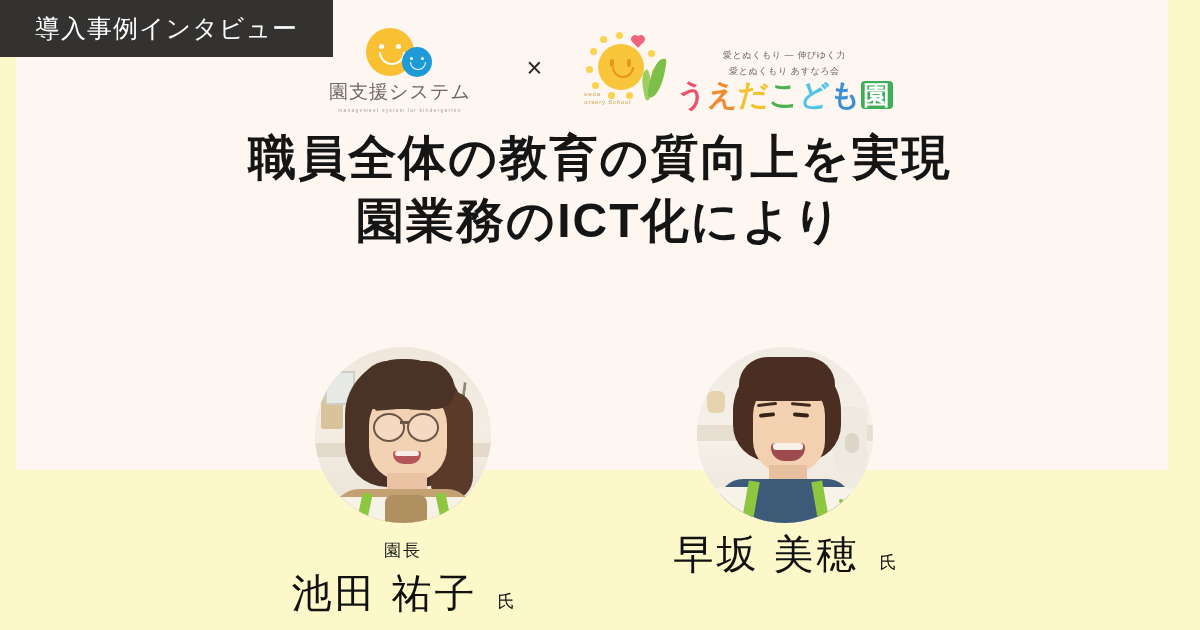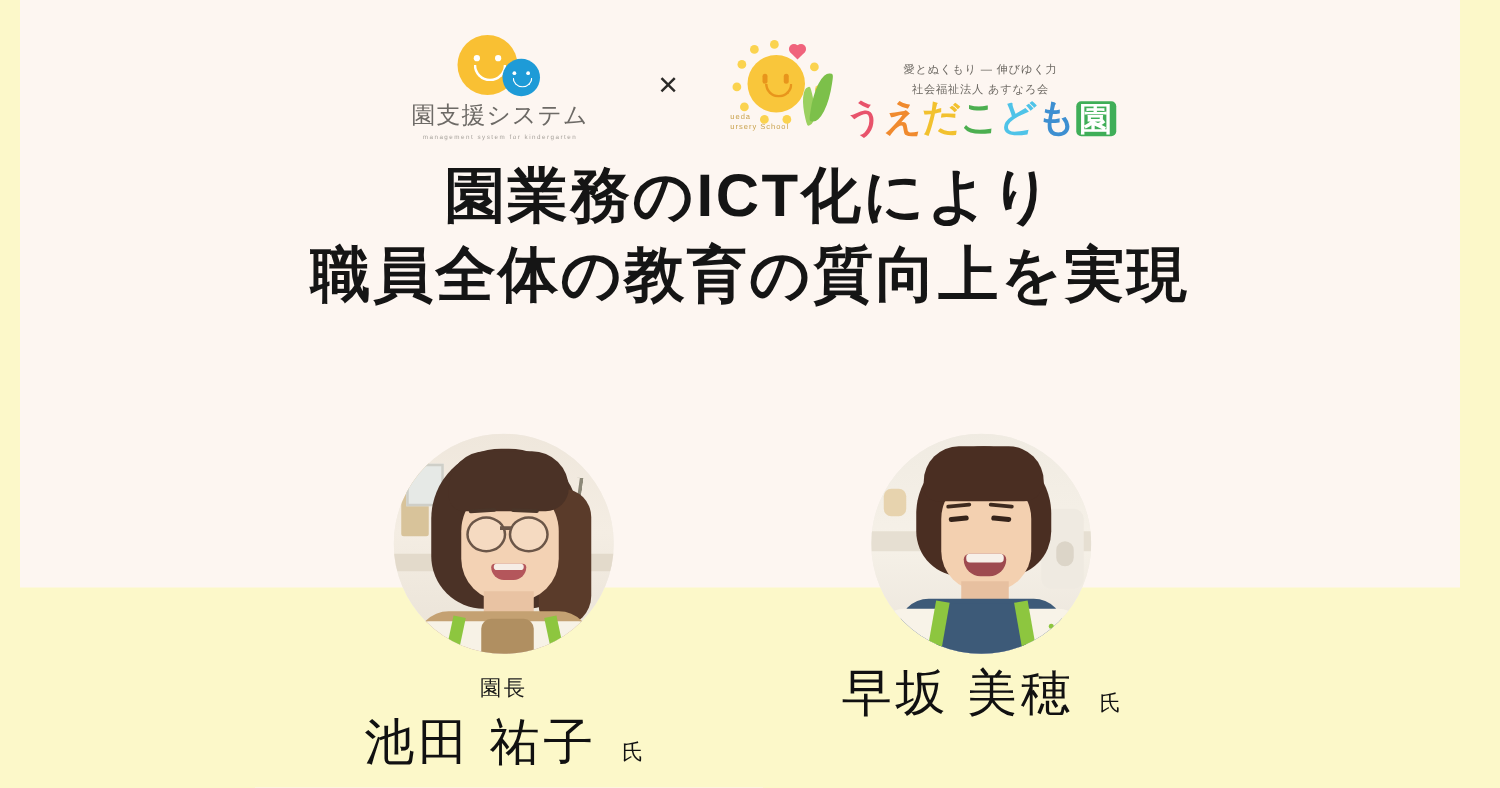--- a/index.html
+++ b/index.html
@@ -199,20 +199,23 @@
 
   .dot{position:absolute;width:4px;height:4px;border-radius:50%;}
 </style>
 </head>
 <body>
 
 <div class="stage">
 
   <div class="panel"></div>
 
+  <div class="badge">
+    <span>導入事例インタビュー</span>
+  </div>
 
   <div class="logo-row">
 
     <div class="logo-a">
       <div class="faces">
         <div class="face-big">
           <span class="eye l"></span>
             <span class="eye r"></span>
             <span class="mouth"></span>
         </div>
@@ -250,37 +253,37 @@
         <div class="sun-sub">
           <div>ueda</div>
           <div>ursery School</div>
         </div>
         <div class="leaf2"></div>
         <div class="leaf"></div>
       </div>
 
       <div class="logo-b-text">
         <div class="tagline-1">愛とぬくもり ― 伸びゆく力</div>
-        <div class="tagline-2">社会福祉法人 あすなろ会</div>
+        <div class="tagline-2">愛とぬくもり あすなろ会</div>
         <div class="brand">
           <span style="color:#E8536B">う</span>
           <span style="color:#F08A2E">え</span>
           <span style="color:#F2C12E">だ</span>
           <span style="color:#4CAF50">こ</span>
           <span style="color:#4FC3E8">ど</span>
           <span style="color:#3D8FD1">も</span>
           <span class="boxed">園</span>
         </div>
       </div>
     </div>
   </div>
 
   <div class="headline">
+    <div>職員全体の教育の質向上を実現</div>
     <div>園業務のICT化により</div>
-    <div>職員全体の教育の質向上を実現</div>
   </div>
 
 
   <div class="people">
 
     <div class="person p1">
       <div class="avatar">
         <div class="av-bg"></div>
         <div class="wall-l"></div>
           <div class="frame"></div>

